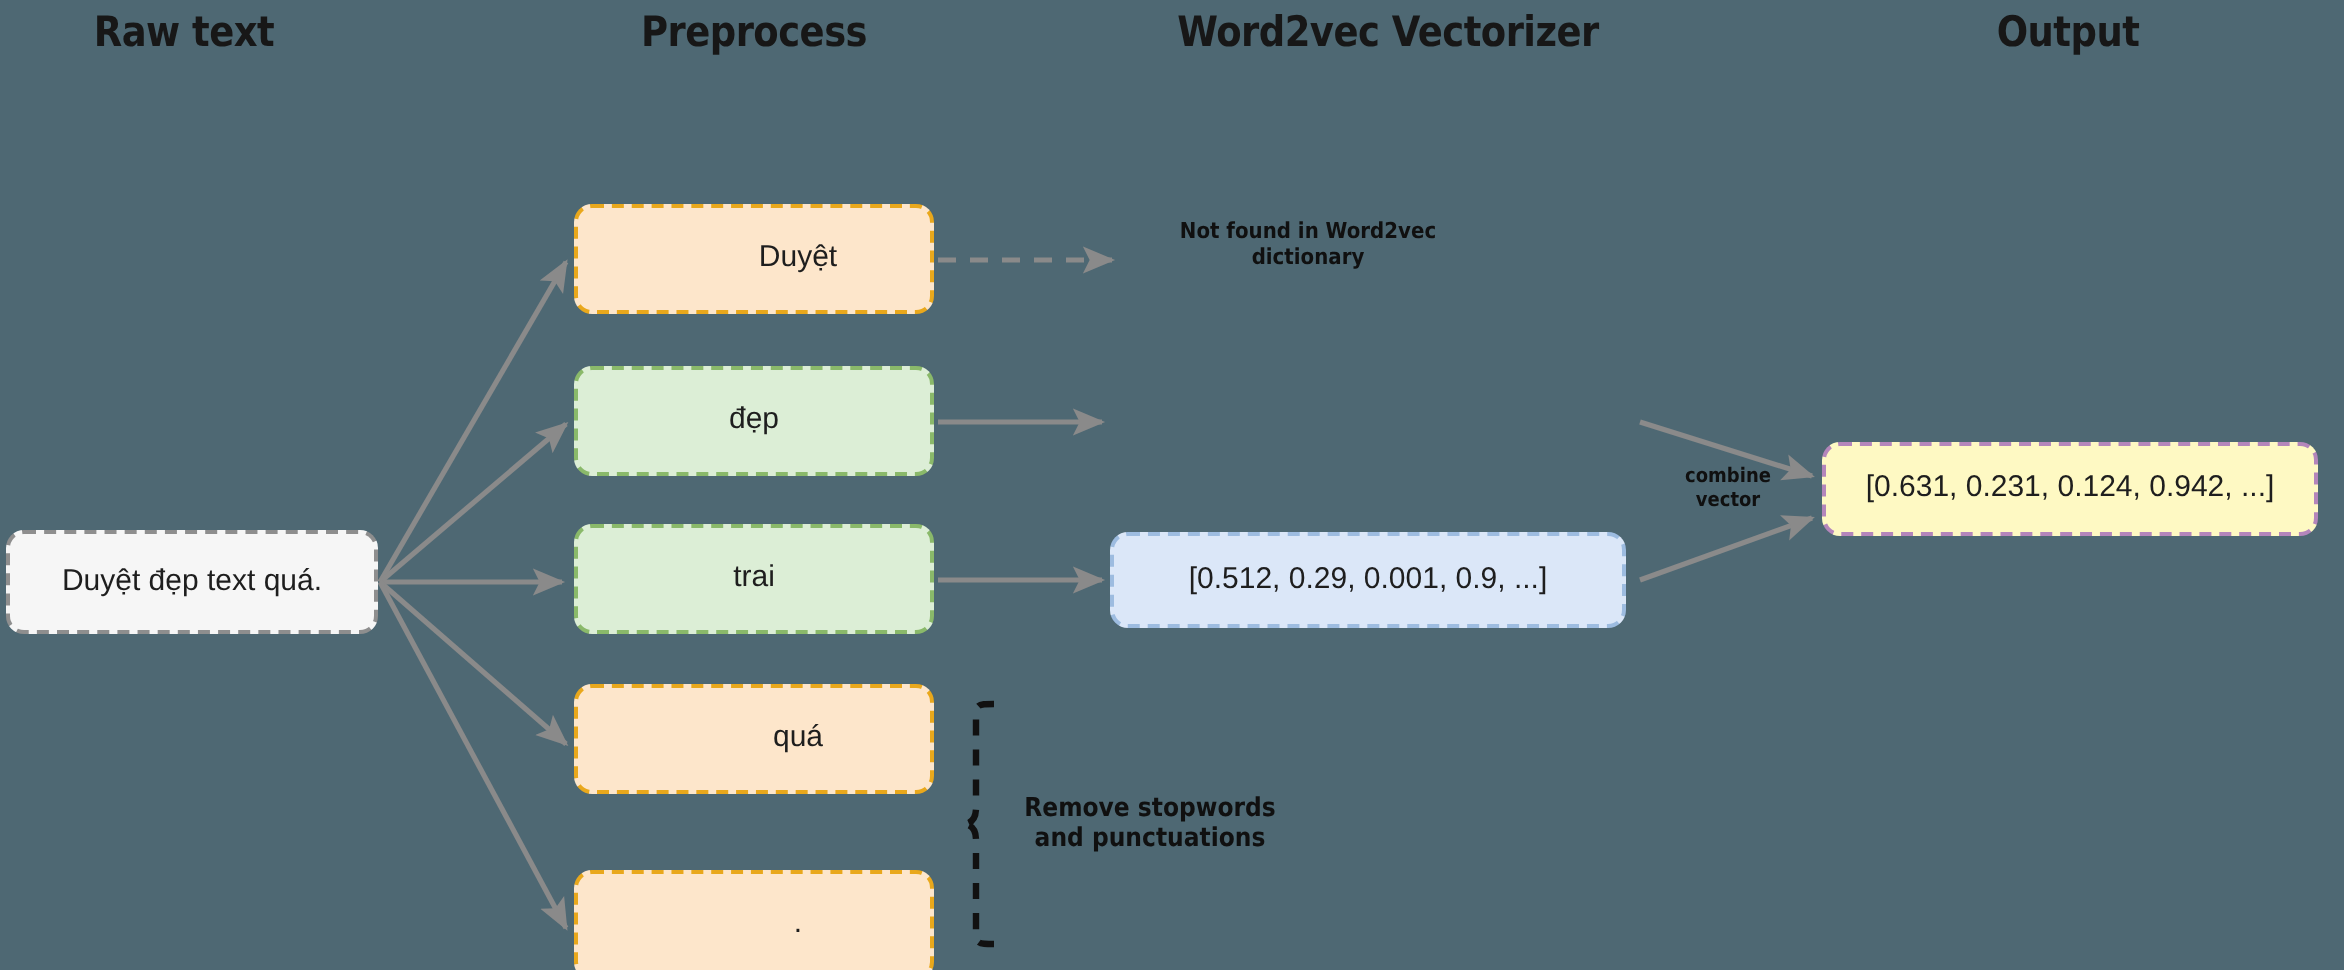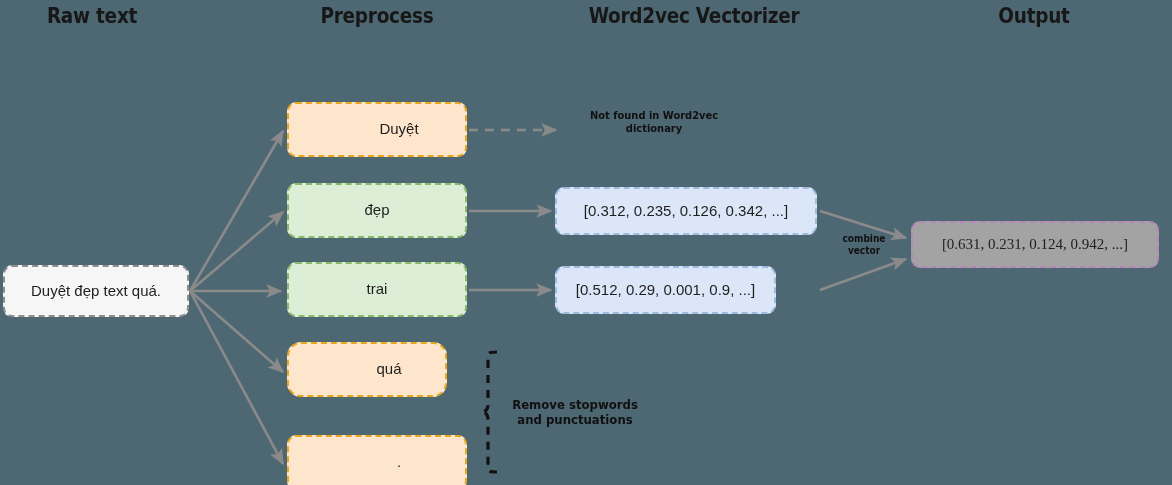--- a/index.html
+++ b/index.html
@@ -53,23 +53,22 @@
   }
   .node.green {
     background: #dceed6;
     border-color: #8ab96a;
   }
   .node.blue {
     background: #dbe7f8;
     border-color: #9dbce0;
   }
   .node.purple {
-    background: #a3a3a3;
+    background: #fef9c3;
     border-color: #b486bb;
-    font-family: Liberation Serif, serif;
   }
   .annot {
     position: absolute;
     color: #101010;
     font-family: "DejaVu Sans", sans-serif;
     font-weight: bold;
     white-space: pre-line;
     text-align: center;
     line-height: 1.15;
     transform: translateX(-50%) scaleX(0.9);
@@ -122,25 +121,24 @@
     <g stroke="#111111" stroke-width="3.2" fill="none" stroke-dasharray="8 7" stroke-linecap="butt">
       <path d="M497,352 C488,352 488,352 488,361 L488,404 C488,411 484,412 481,412 C484,412 488,413 488,420 L488,463 C488,472 488,472 497,472"></path>
     </g>
   </svg>
 
   <div class="node raw" style="left:3px; top:265px; width:186px; height:52px;">Duyệt đẹp text quá.</div>
 
   <div class="node orange" style="left:287px; top:102px; width:180px; height:55px;">Duyệt</div>
   <div class="node green" style="left:287px; top:183px; width:180px; height:55px;">đẹp</div>
   <div class="node green" style="left:287px; top:262px; width:180px; height:55px;">trai</div>
-  <div class="node orange" style="left:287px; top:342px; width:160px; height:55px;border-radius:14px;">quá</div>
+  <div class="node orange" style="left:287px; top:342px; width:180px; height:55px;">quá</div>
   <div class="node orange" style="left:287px; top:435px; width:180px; height:55px;">.</div>
 
-  <div class="node blue" style="left:555px; top:187px; width:262px; height:48px;">[0.312, 0.235, 0.126, 0.342, ...]</div>
-  <div class="node blue" style="left:555px; top:266px; width:221px; height:48px;">[0.512, 0.29, 0.001, 0.9, ...]</div>
+  <div class="node blue" style="left:555px; top:266px; width:258px; height:48px;">[0.512, 0.29, 0.001, 0.9, ...]</div>
 
   <div class="node purple" style="left:911px; top:221px; width:248px; height:47px;">[0.631, 0.231, 0.124, 0.942, ...]</div>
 
   <div class="annot notfound" style="left:654px; top:110px;">Not found in Word2vec
 dictionary</div>
   <div class="annot combine" style="left:864px; top:233px;">combine
 vector</div>
   <div class="annot remove" style="left:575px; top:398px;">Remove stopwords
 and punctuations</div>
 

